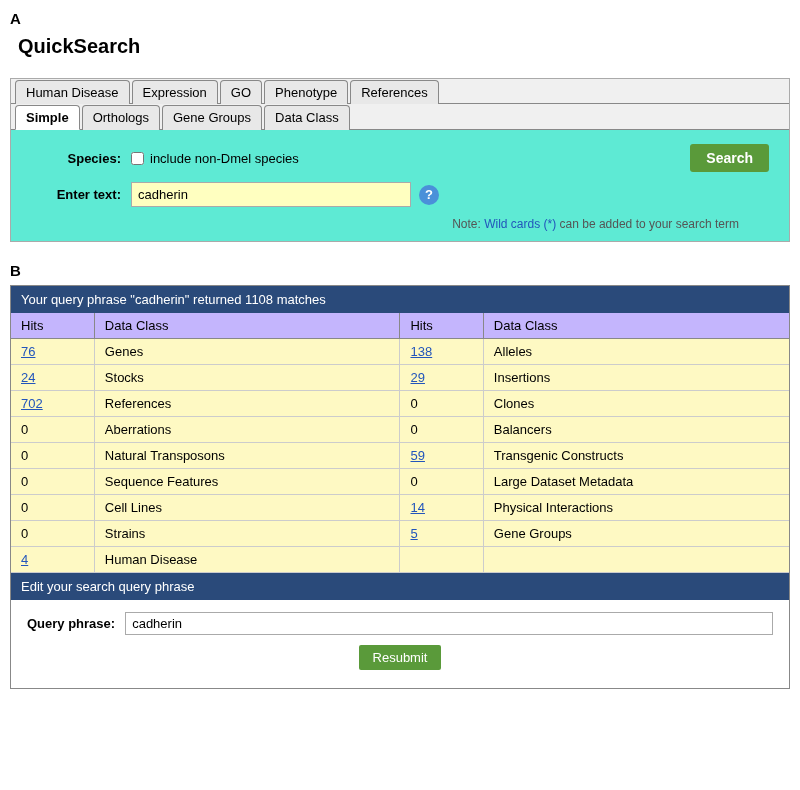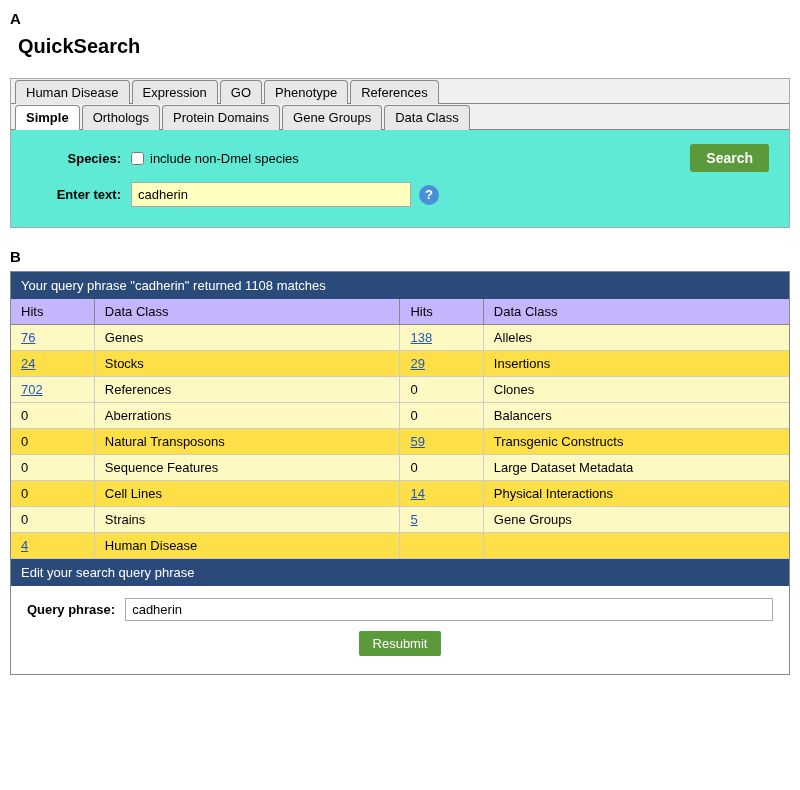--- a/index.html
+++ b/index.html
@@ -165,21 +165,21 @@
       border-right: 1px solid #ccc;
       border-bottom: 1px solid #ccc;
       vertical-align: middle;
     }
 
     .results-table td:last-child {
       border-right: none;
     }
 
     .results-table tr.alt-row {
-      background: #fde047;
+      background: #fef9c3;
     }
 
     .results-table tr.normal-row {
       background: #fef9c3;
     }
 
     .hits-col {
       width: 60px;
       text-align: left;
     }
@@ -248,21 +248,20 @@
     <div class="tab">Human Disease</div>
     <div class="tab">Expression</div>
     <div class="tab">GO</div>
     <div class="tab">Phenotype</div>
     <div class="tab">References</div>
   </div>
 
   <div class="tabs-row-2">
     <div class="tab active">Simple</div>
     <div class="tab">Orthologs</div>
-    <div class="tab">Protein Domains</div>
     <div class="tab">Gene Groups</div>
     <div class="tab">Data Class</div>
   </div>
 
   <div class="search-form">
 
     <div class="form-row">
       <span class="form-label">Species:</span>
       <label class="checkbox-label">
         <input type="checkbox" style="">
@@ -270,20 +269,25 @@
       </label>
       <button class="search-btn">Search</button>
     </div>
 
     <div class="form-row">
       <span class="form-label">Enter text:</span>
       <input class="text-input" type="text" value="cadherin" style="">
       <span class="help-icon">?</span>
     </div>
 
+    <div class="note-row">
+      <span>Note:</span>
+      <a href="#">Wild cards (*)</a>
+      <span> can be added to your search term</span>
+    </div>
 
   </div>
 </div>
 
 <div style="font-weight:bold;font-size:15px;margin-bottom:6px;">B</div>
 
 <div class="results-section">
 
   <div class="results-header">Your query phrase "cadherin" returned 1108 matches</div>
 

